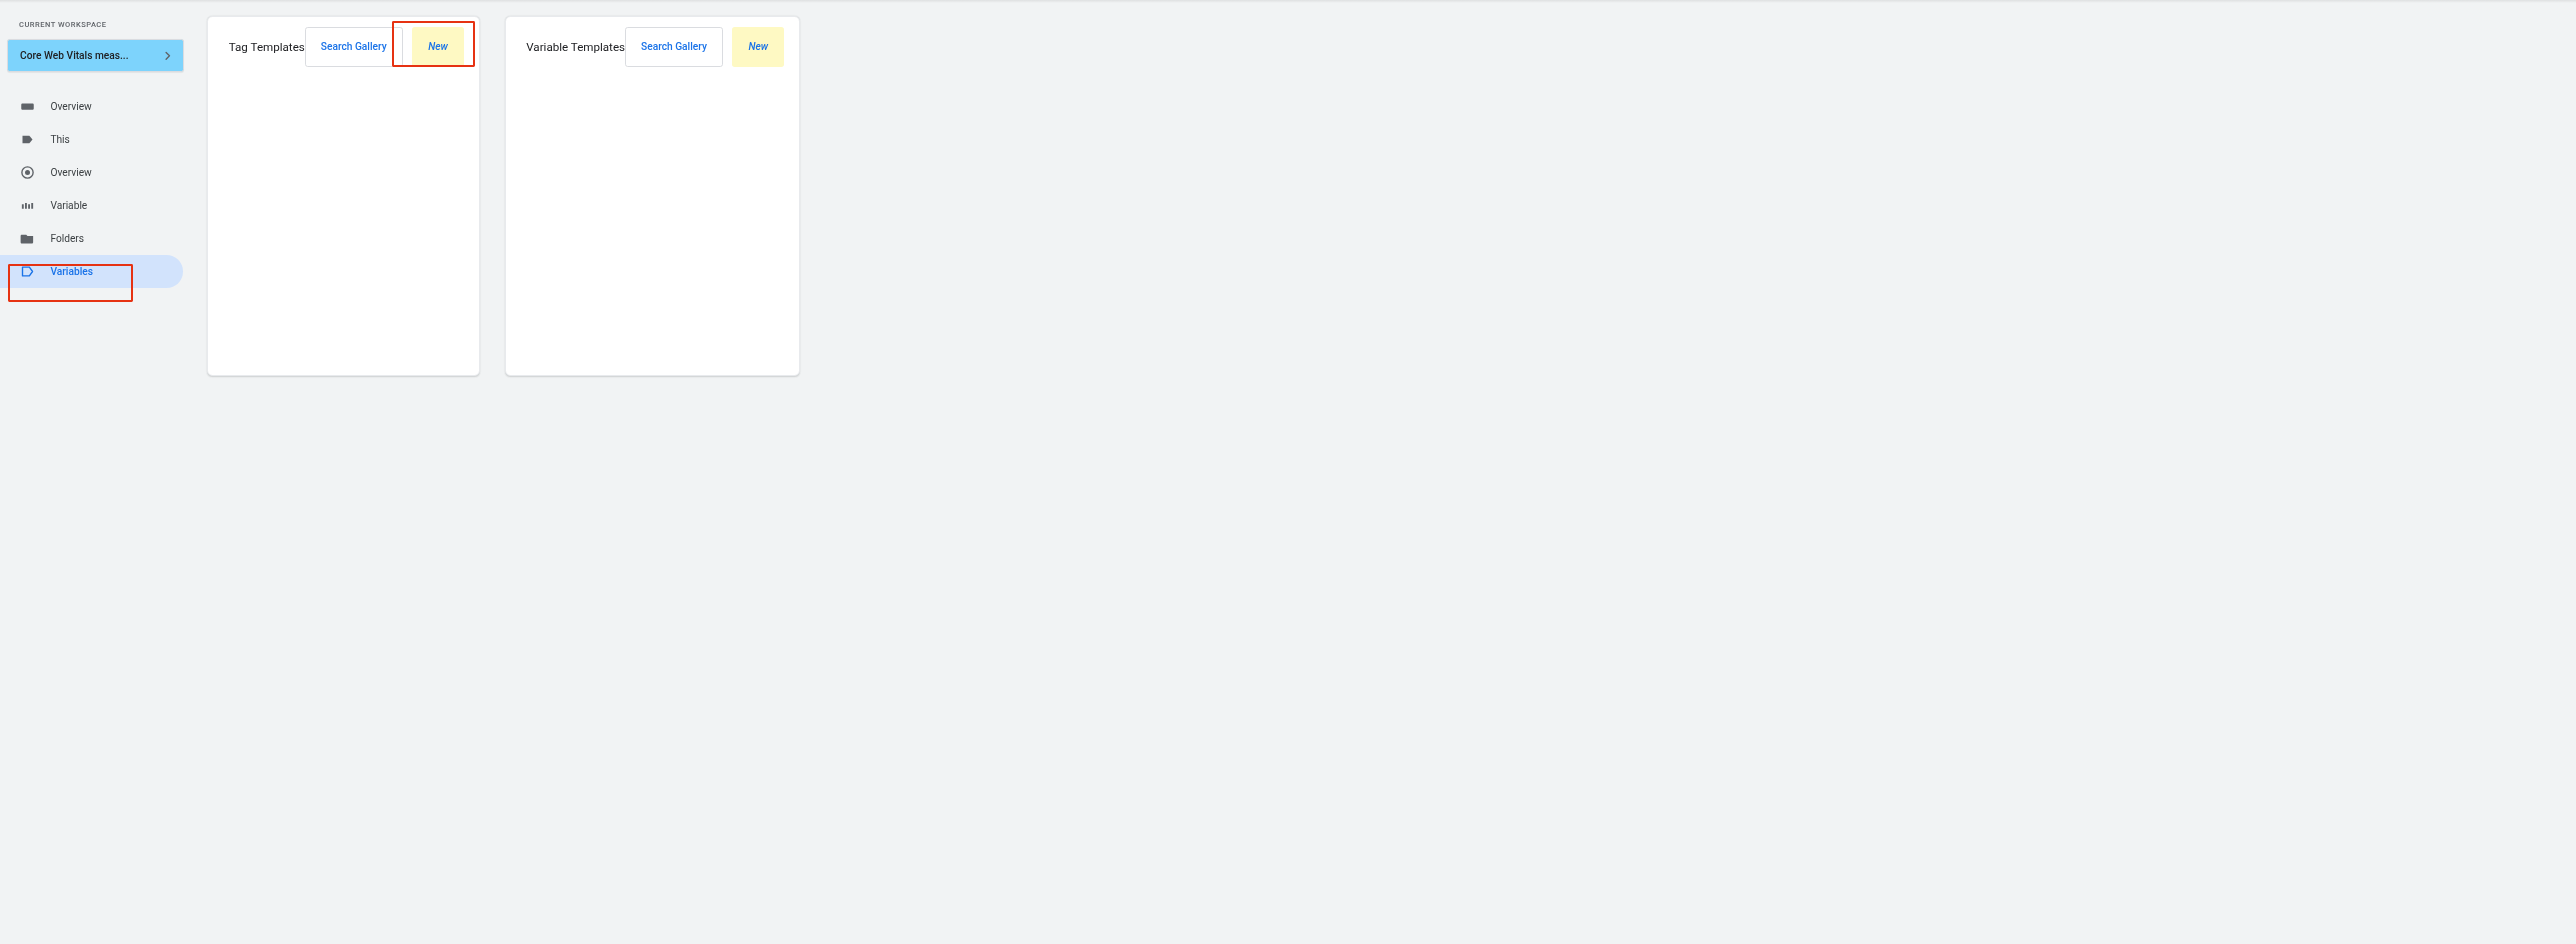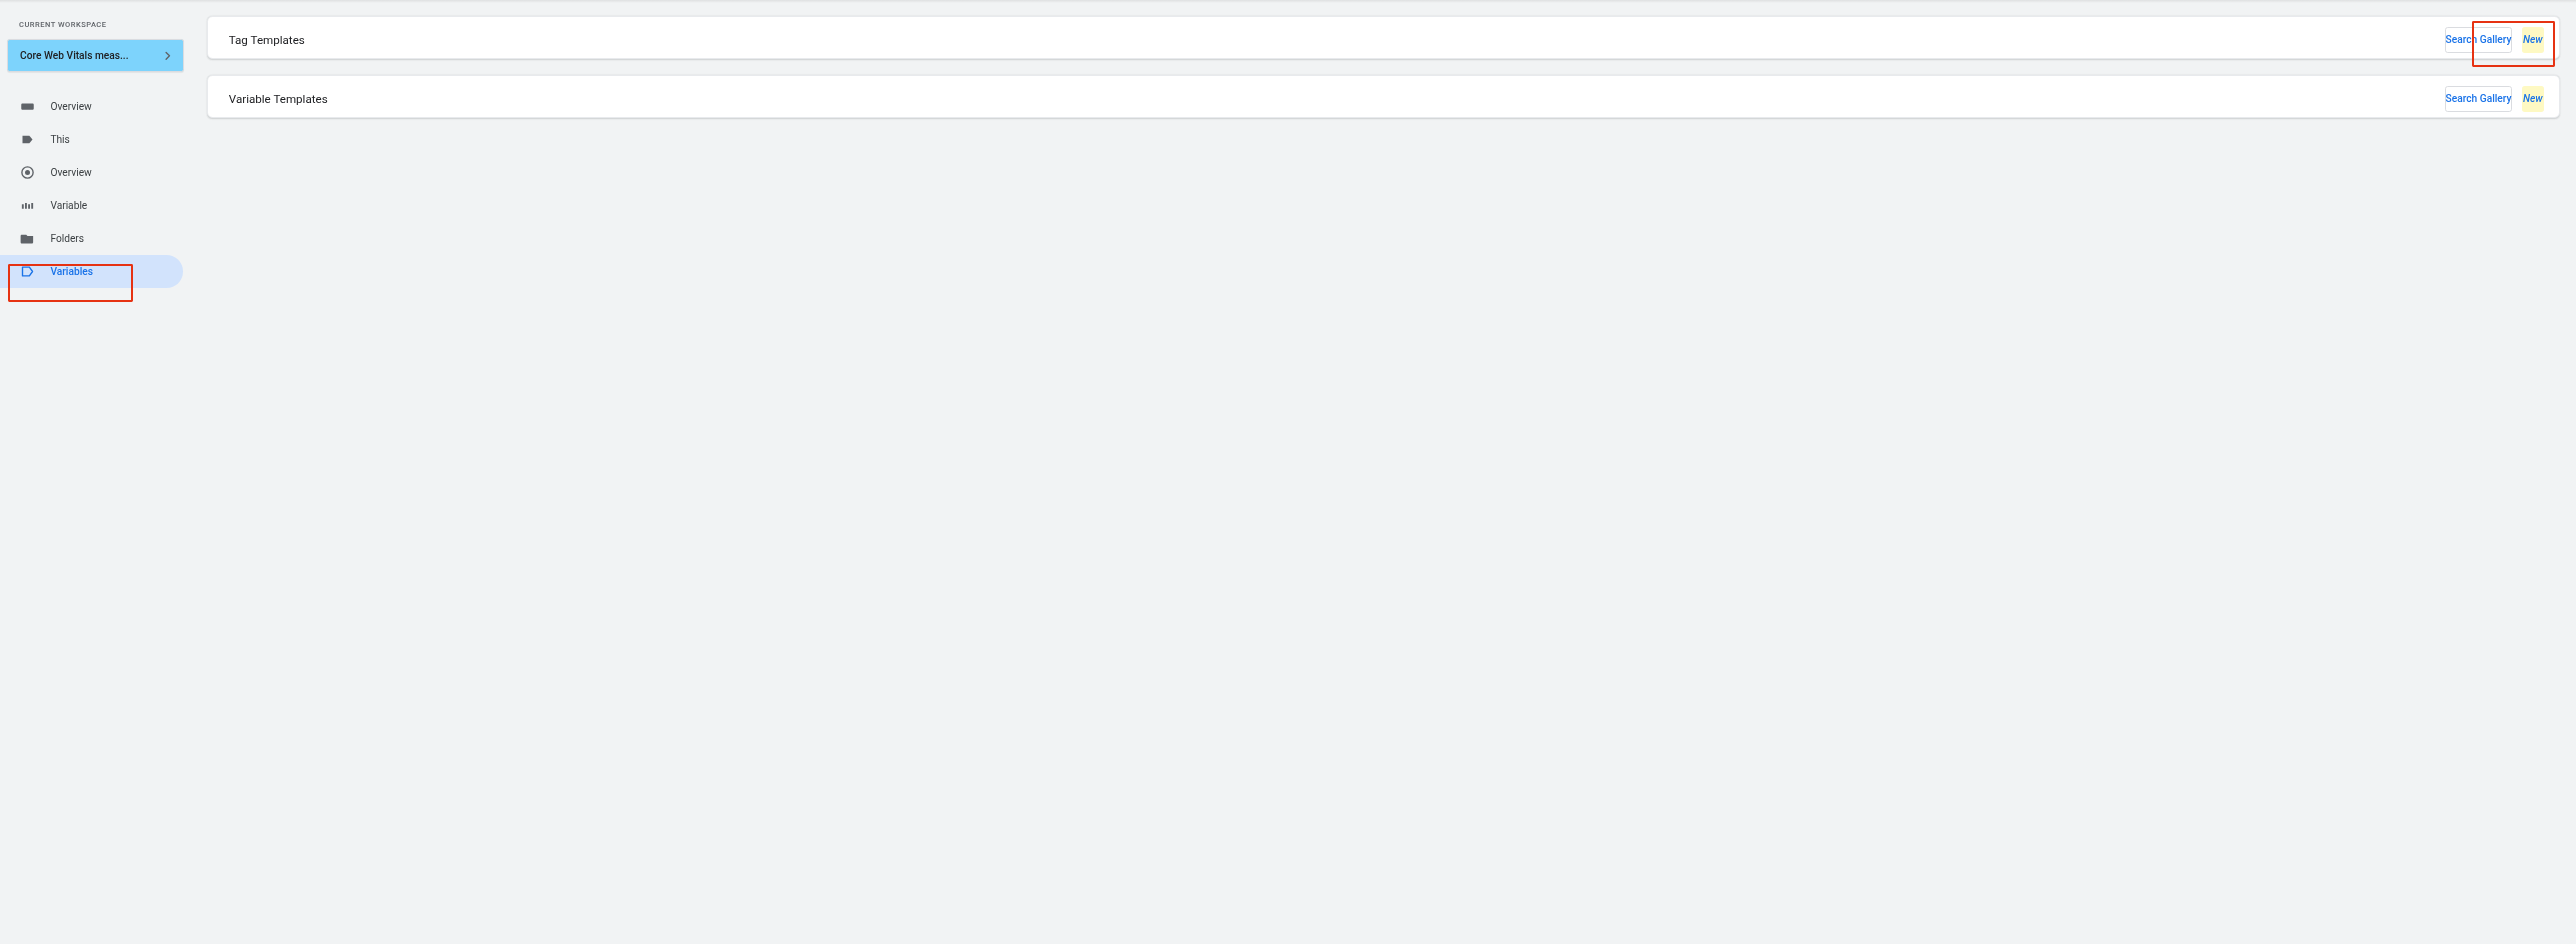--- a/index.html
+++ b/index.html
@@ -94,22 +94,22 @@
     color: #1a73e8;
     font-weight: 500;
   }
   .nav-item.active .icon { color: #1a73e8; }
 
   
   .main {
     flex: 1;
     padding: 16.4px 16.4px 16.4px 16.4px;
     display: flex;
-    flex-direction: column;
-    gap: 16px;
+    flex-direction: row;
+    gap: 25px;
   }
   .card {
     background: #fff;
     border-radius: 5.5px;
     box-shadow: 0 0.7px 1.4px rgba(60,64,67,0.12), 0 0.7px 2px rgba(60,64,67,0.08);
     border: 0.7px solid #e8eaed;
     padding: 0;
     overflow: visible;
     position: relative;
   }
@@ -123,22 +123,22 @@
     font-size: 11.6px;
     color: #202124;
     font-weight: 400;
   }
   .card-actions {
     display: flex;
     gap: 9.5px;
     align-items: center;
   }
   .btn {
-    height: 26px;
-    padding: 0 0;
+    height: 40px;
+    padding: 0 15px;
     border-radius: 2.7px;
     font-size: 10.2px;
     font-weight: 500;
     display: inline-flex;
     align-items: center;
     justify-content: center;
     cursor: pointer;
     user-select: none;
     white-space: nowrap;
   }

